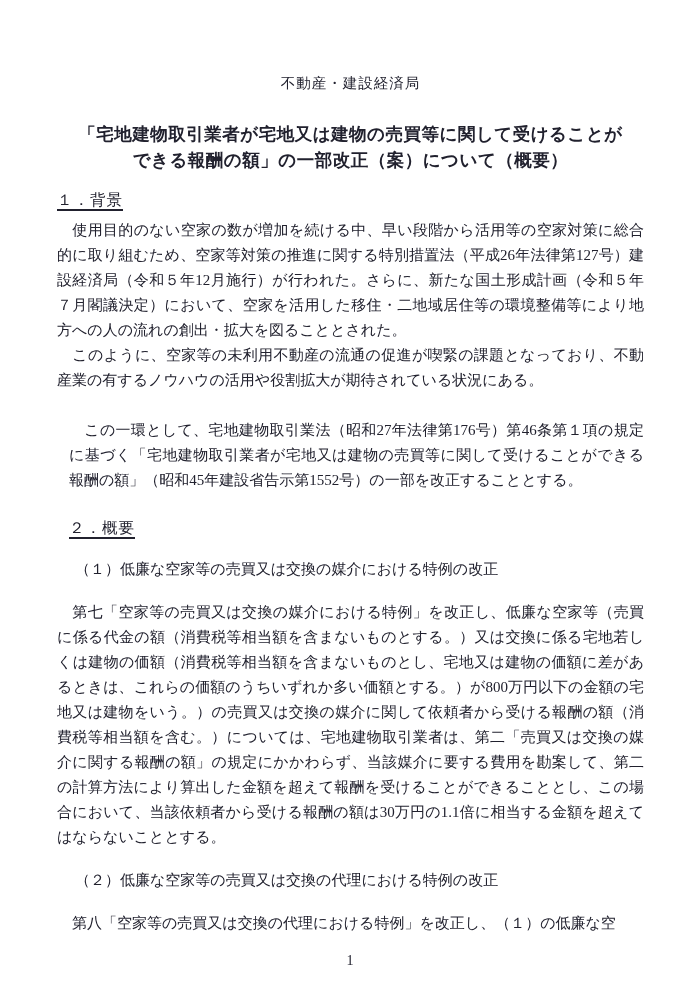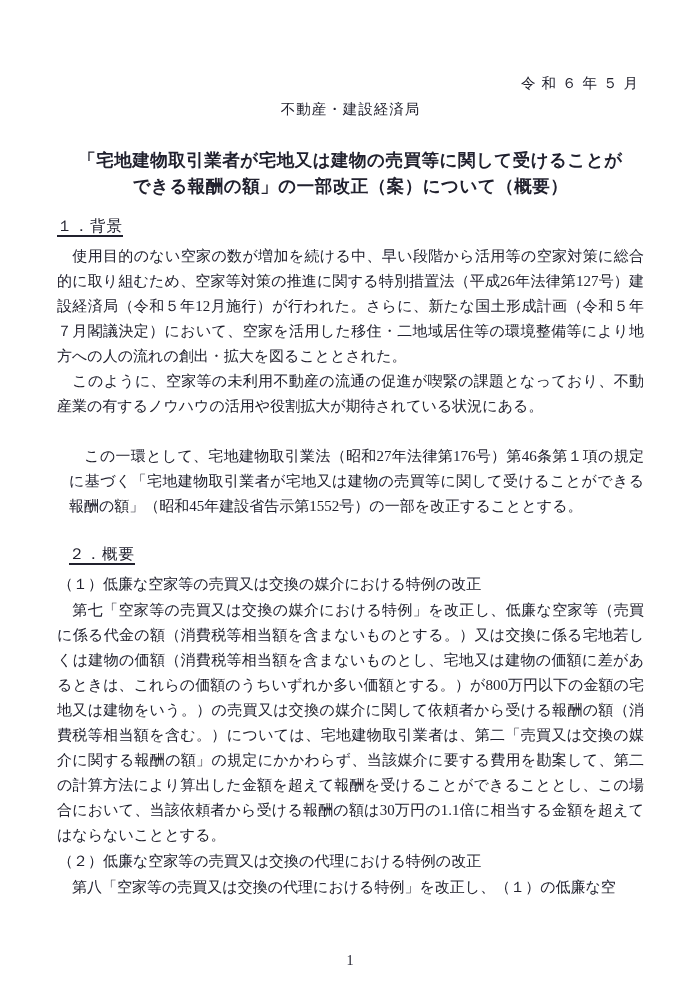--- a/index.html
+++ b/index.html
@@ -59,21 +59,21 @@
     letter-spacing: 0;
   }
   .gap-top {
     margin-top: 25px;
     margin-left: 12px;
   }
   .gap-top-lg {
     margin-top: 44px;
   }
   .item-heading {
-    margin: 1px;
+    margin: 18px;
     font-size: 15px;
     line-height: 25px;
   }
   .u {
     text-underline-offset: 3px;
     text-decoration-thickness: 1px;
   }
   .page-number {
     position: absolute;
     left: 0;
@@ -82,21 +82,20 @@
     text-align: center;
     font-size: 14px;
   }
 </style>
 </head>
 <body>
 
 <div class="page">
 
   <div class="doc-header">
-    <div class="doc-date">令和６年５月</div>
     <div class="doc-dept">不動産・建設経済局</div>
   </div>
 
   <h1 class="doc-title"><span>「宅地建物取引業者が宅地又は建物の売買等に関して受けることが</span><br><span>できる報酬の額」の一部改正（案）について（概要）</span></h1>
 
   <section>
     <h2 class="sec-heading">１．背景</h2>
     <p class="body-p">　使用目的のない空家の数が増加を続ける中、早い段階から活用等の空家対策に総合的に取り組むため、空家等対策の推進に関する特別措置法（平成26年法律第127号）建設経済局（令和５年12月施行）が行われた。さらに、新たな国土形成計画（令和５年７月閣議決定）において、空家を活用した移住・二地域居住等の環境整備等により地方への人の流れの創出・拡大を図ることとされた。</p>
     <p class="body-p">　このように、空家等の未利用不動産の流通の促進が喫緊の課題となっており、不動産業の有するノウハウの活用や役割拡大が期待されている状況にある。</p>
     <p class="body-p gap-top">　この一環として、宅地建物取引業法（昭和27年法律第176号）第46条第１項の規定に基づく「宅地建物取引業者が宅地又は建物の売買等に関して受けることができる報酬の額」（昭和45年建設省告示第1552号）の一部を改正することとする。</p>

